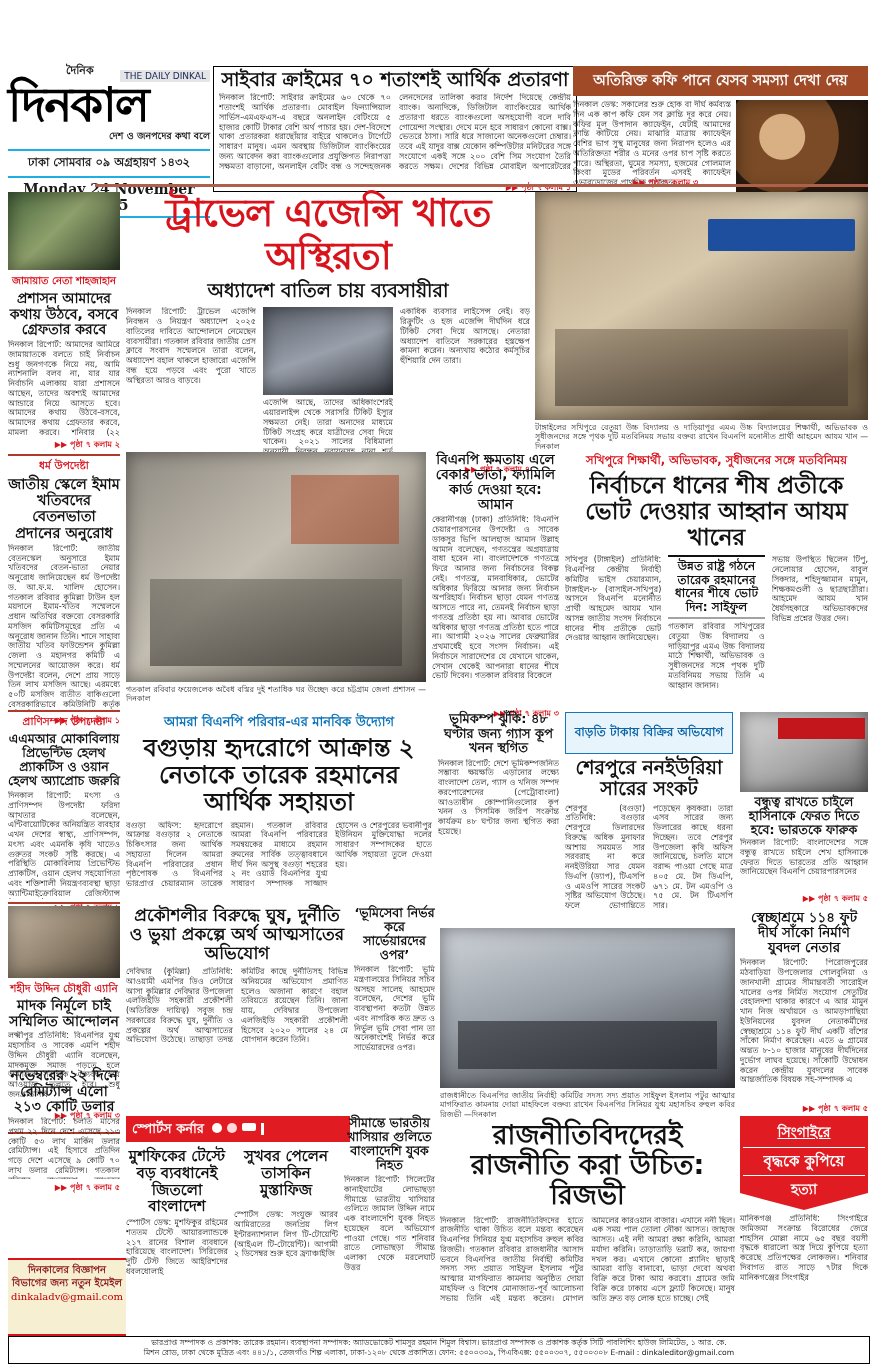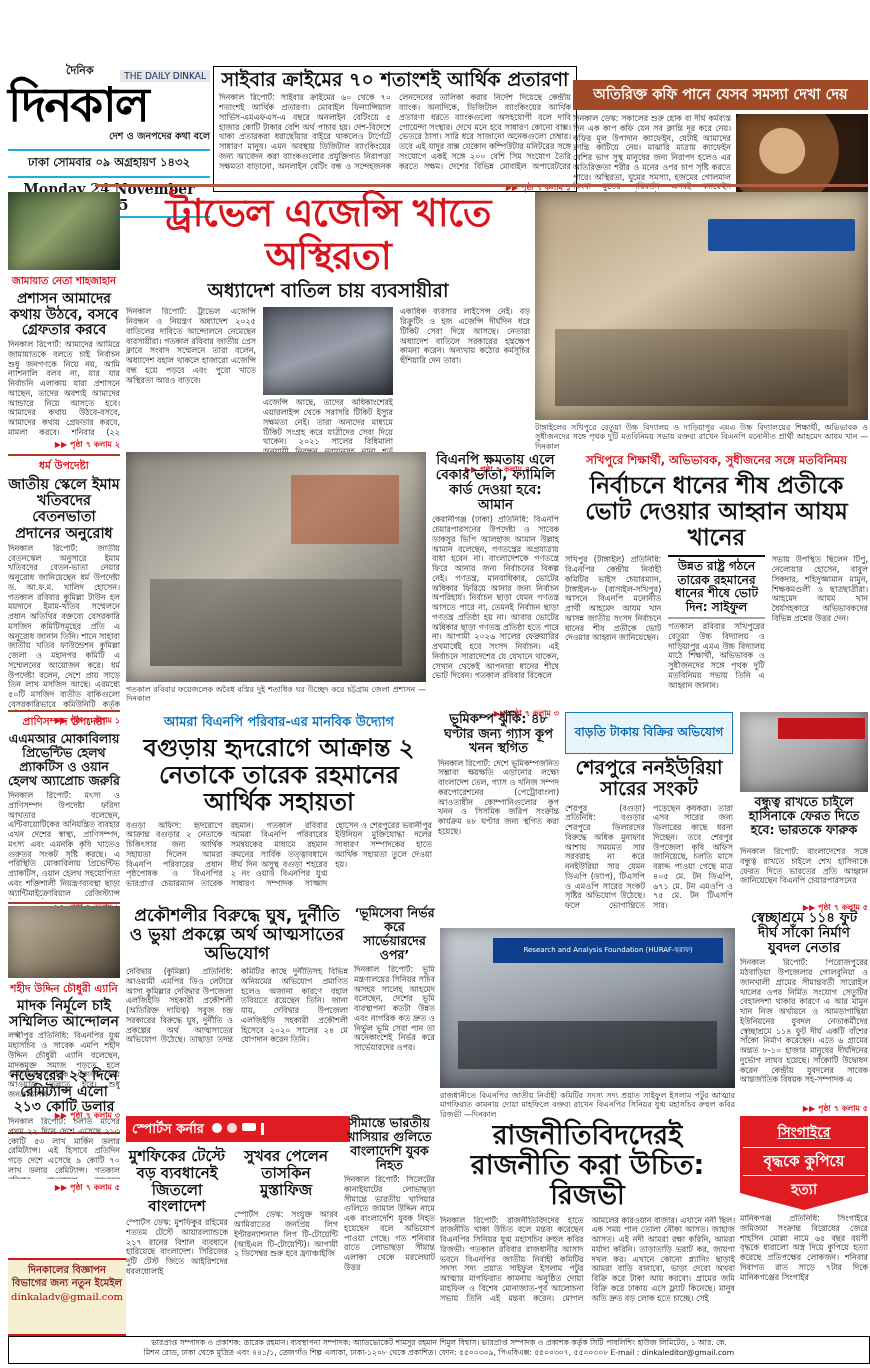--- a/index.html
+++ b/index.html
@@ -41,21 +41,21 @@
     <div class="tc" style="font-family:'DejaVu Serif','Liberation Serif',serif;font-size:14px;font-weight:bold;padding:3px 0;">Monday 24 November 2025</div>
     <div class="cyan-line"></div>
   </div>
 
   <div class="abs boxed" style="left:213px;top:66px;width:352px;height:120px;padding:2px 5px;">
     <div class="hl tc" style="font-size:19px;">সাইবার ক্রাইমের ৭০ শতাংশই আর্থিক প্রতারণা</div>
     <div class="cols2 body-sm" style="margin-top:3px;height:86px;overflow:hidden;">দিনকাল রিপোর্ট: সাইবার ক্রাইমের ৬০ থেকে ৭০ শতাংশই আর্থিক প্রতারণা। মোবাইল ফিন্যান্সিয়াল সার্ভিস-এমএফএস-এ বছরে অনলাইন বেটিংয়ে ৫ হাজার কোটি টাকার বেশি অর্থ পাচার হয়। দেশ-বিদেশে থাকা প্রতারকরা ধরাছোঁয়ার বাইরে থাকলেও টার্গেটে সাধারণ মানুষ। এমন অবস্থায় ডিজিটাল ব্যাংকিংয়ের জন্য আবেদন করা ব্যাংকগুলোর প্রযুক্তিগত নিরাপত্তা সক্ষমতা বাড়ানো, অনলাইন বেটিং বন্ধ ও সন্দেহজনক লেনদেনের তালিকা করার নির্দেশ দিয়েছে কেন্দ্রীয় ব্যাংক। অন্যদিকে, ডিজিটাল ব্যাংকিংয়ের আর্থিক প্রতারণা ধরতে ব্যাংকগুলো অসহযোগী বলে দাবি গোয়েন্দা সংস্থার। দেখে মনে হবে সাধারণ কোনো বাক্স। ভেতরে ঠাসা। সারি ধরে সাজানো অনেকগুলো চেম্বার। তবে এই যাদুর বাক্স যেকোন কম্পিউটার মনিটরের সঙ্গে সংযোগে একই সঙ্গে ২০০ বেশি সিম সংযোগ তৈরি করতে সক্ষম। দেশের বিভিন্ন মোবাইল অপারেটরের এসব সিম মিডলম্যানের মতো ব্যবহার করা হয় মিশর থেকে। আর্থিক আদান প্রদানের শেষ গন্তব্য বেশিরভাগ চীন। ইন্টারনেট ব্যাংকিং যেন এক ফাঁদ।</div>
     <div class="jump"><span>▶▶</span> <span>পৃষ্ঠা ৭ কলাম ১</span></div>
   </div>
 
-  <div class="abs" style="left:573px;top:80px;width:295px;height:120px;">
+  <div class="abs" style="left:573px;top:66px;width:295px;height:120px;">
     <div class="banner-brown tc" style="font-size:14.5px;padding:3px 0;">অতিরিক্ত কফি পানে যেসব সমস্যা দেখা দেয়</div>
     <div style="display:flex;gap:5px;margin-top:4px;">
       <div class="body-sm" style="width:158px;height:92px;overflow:hidden;">দিনকাল ডেস্ক: সকালের শুরু হোক বা দীর্ঘ কর্মব্যস্ত দিন এক কাপ কফি যেন সব ক্লান্তি দূর করে নেয়। কফির মূল উপাদান ক্যাফেইন, যেটাই আমাদের ক্লান্তি কাটিয়ে নেয়। মাঝারি মাত্রায় ক্যাফেইন বেশির ভাগ সুস্থ মানুষের জন্য নিরাপদ হলেও এর অতিরিক্ততা শরীর ও মনের ওপর চাপ সৃষ্টি করতে পারে। অস্থিরতা, ঘুমের সমস্যা, হজমের গোলমাল কিংবা মুডের পরিবর্তন এসবই ক্যাফেইন ওভারডোজের প্রাথমিক সংকেত।</div>
       <div class="photo" style="width:132px;height:92px;background:radial-gradient(circle at 35% 40%,#d9b084 0 22%,#7a4b26 23% 55%,#2c1c10 56%);"></div>
     </div>
     <div class="jump" style="position:absolute;left:60px;top:108px;"><span>▶▶</span> <span>পৃষ্ঠা ৭ কলাম ৩</span></div>
   </div>
 
   <div class="abs" style="left:95px;top:184px;width:773px;height:3px;background:#b0604a;"></div>
 
@@ -149,21 +149,21 @@
     <div class="tc" style="border:1px solid #1578be;background:#e8f4fb;color:#0b64a8;font-weight:bold;font-size:12px;padding:10px 0;">বাড়তি টাকায় বিক্রির অভিযোগ</div>
     <div class="hl tc" style="font-size:19px;margin-top:3px;">শেরপুরে ননইউরিয়া সারের সংকট</div>
     <div class="cols2 body-sm" style="margin-top:4px;height:108px;overflow:hidden;">শেরপুর (বগুড়া) প্রতিনিধি: বগুড়ার শেরপুরে ডিলারদের বিরুদ্ধে অধিক মুনাফার আশায় সময়মত সার সরবরাহ না করে ননইউরিয়া সার যেমন ডিএপি (ড্যাপ), টিএসপি ও এমওপি সারের সংকট সৃষ্টির অভিযোগ উঠেছে। ফলে ভোগান্তিতে পড়েছেন কৃষকরা। তারা এসব সারের জন্য ডিলারের কাছে ধরনা দিচ্ছেন। তবে শেরপুর উপজেলা কৃষি অফিস জানিয়েছে, চলতি মাসে বরাদ্দ পাওয়া গেছে মাত্র ৪০৫ মে. টন ডিএপি, ৬৭১ মে. টন এমওপি ও ৭৫ মে. টন টিএসপি সার।</div>
   </div>
 
   <div class="abs" style="left:740px;top:712px;width:128px;height:192px;">
     <div class="photo" style="position:relative;width:128px;height:80px;background:linear-gradient(150deg,#d9d9d9,#a8a8a8 55%,#6d6d6d);">
       <div style="position:absolute;left:30%;top:8%;width:68%;height:26%;background:#c3161c;"></div>
     </div>
     <div class="hl tc" style="font-size:12.5px;margin-top:3px;">বন্ধুত্ব রাখতে চাইলে হাসিনাকে ফেরত দিতে হবে: ভারতকে ফারুক</div>
-    <div class="body-sm" style="margin-top:10px;height:52px;overflow:hidden;">দিনকাল রিপোর্ট: বাংলাদেশের সঙ্গে বন্ধুত্ব রাখতে চাইলে শেখ হাসিনাকে ফেরত দিতে ভারতের প্রতি আহ্বান জানিয়েছেন বিএনপি চেয়ারপারসনের</div>
+    <div class="body-sm" style="margin-top:1px;height:52px;overflow:hidden;">দিনকাল রিপোর্ট: বাংলাদেশের সঙ্গে বন্ধুত্ব রাখতে চাইলে শেখ হাসিনাকে ফেরত দিতে ভারতের প্রতি আহ্বান জানিয়েছেন বিএনপি চেয়ারপারসনের</div>
     <div class="jump"><span>▶▶</span> <span>পৃষ্ঠা ৭ কলাম ৫</span></div>
   </div>
 
   <div class="abs sep" style="left:8px;top:902px;width:112px;"></div>
   <div class="abs" style="left:8px;top:906px;width:112px;height:224px;">
     <div class="photo" style="width:112px;height:72px;background:linear-gradient(140deg,#c7b9a6,#8c7e69 55%,#4f463a);"></div>
     <div class="kick red tc" style="font-size:10.5px;margin-top:3px;">শহীদ উদ্দিন চৌধুরী এ্যানি</div>
     <div class="hl tc" style="font-size:14px;">মাদক নির্মূলে চাই সম্মিলিত আন্দোলন</div>
     <div class="body-sm" style="margin-top:2px;height:76px;overflow:hidden;">লক্ষ্মীপুর প্রতিনিধি: বিএনপির যুগ্ম মহাসচিব ও সাবেক এমপি শহীদ উদ্দিন চৌধুরী এ্যানি বলেছেন, মাদকমুক্ত সমাজ গড়তে হলে আমাদের সবাইকে ঐক্যবদ্ধ হয়ে আওয়াজ তুলতে হবে। শুধু জনপ্রতিনিধি</div>
     <div class="jump"><span>▶▶</span> <span>পৃষ্ঠা ৭ কলাম ৩</span></div>
@@ -174,21 +174,20 @@
     <div class="cols2 body-sm" style="margin-top:4px;height:142px;overflow:hidden;">দেবিদ্বার (কুমিল্লা) প্রতিনিধি: আওয়ামী এমপির ডিও লেটারে আসা কুমিল্লার দেবিদ্বার উপজেলা এলজিইডি সহকারী প্রকৌশলী (অতিরিক্ত দায়িত্ব) সবুজ চন্দ্র সরকারের বিরুদ্ধে ঘুষ, দুর্নীতি ও প্রকল্পের অর্থ আত্মসাতের অভিযোগ উঠেছে। তাছাড়া তদন্ত কমিটির কাছে দুর্নীতিসহ বিভিন্ন অনিয়মের অভিযোগ প্রমাণিত হলেও অজানা কারণে বহাল তবিয়তে রয়েছেন তিনি। জানা যায়, দেবিদ্বার উপজেলা এলজিইডি সহকারী প্রকৌশলী হিসেবে ২০২০ সালের ২৪ মে যোগদান করেন তিনি।</div>
   </div>
 
   <div class="abs" style="left:354px;top:906px;width:81px;height:204px;">
     <div class="hl tc" style="font-size:12.5px;">‘ভূমিসেবা নির্ভর করে সার্ভেয়ারদের ওপর’</div>
     <div class="body-sm" style="margin-top:3px;height:136px;overflow:hidden;">দিনকাল রিপোর্ট: ভূমি মন্ত্রণালয়ের সিনিয়র সচিব অসহয সালেহ আহমেদ বলেছেন, দেশের ভূমি ব্যবস্থাপনা কতটা উন্নত এবং নাগরিক কত দ্রুত ও নির্ভুল ভূমি সেবা পান তা অনেকাংশেই নির্ভর করে সার্ভেয়ারদের ওপর।</div>
   </div>
 
   <div class="abs" style="left:440px;top:928px;width:295px;height:186px;">
     <div class="photo" style="position:relative;width:295px;height:160px;background:linear-gradient(165deg,#cfd4da,#9aa0a8 45%,#3a3d44);">
-      <div style="position:absolute;left:18%;top:6%;width:78%;height:16%;background:#0e3f8c;color:#fff;font-size:7px;line-height:1.1;display:flex;align-items:center;justify-content:center;overflow:hidden;">Research and Analysis Foundation (HURAF-হুরাফ)</div>
       <div style="position:absolute;left:6%;top:58%;width:88%;height:30%;background:#22242a;opacity:.6;"></div>
     </div>
     <div class="caption" style="margin-top:3px;">রাজধানীতে বিএনপির জাতীয় নির্বাহী কমিটির সদস্য সদ্য প্রয়াত সাইফুল ইসলাম পটুর আত্মার মাগফিরাত কামনায় দোয়া মাহফিলে বক্তব্য রাখেন বিএনপির সিনিয়র যুগ্ম মহাসচিব রুহুল কবির রিজভী —দিনকাল</div>
   </div>
 
   <div class="abs" style="left:740px;top:910px;width:128px;height:200px;">
     <div class="hl tc" style="font-size:13.5px;">স্বেচ্ছাশ্রমে ১১৪ ফুট দীর্ঘ সাঁকো নির্মাণ যুবদল নেতার</div>
     <div class="body-sm" style="margin-top:3px;height:142px;overflow:hidden;">দিনকাল রিপোর্ট: পিরোজপুরের মঠবাড়িয়া উপজেলার গোলবুনিয়া ও জানখালী গ্রামের সীমান্তবর্তী সারোইল খালের ওপর নির্মিত সংযোগ সেতুটির বেহালদশা থাকার কারণে এ আর মামুন খান নিজ অর্থায়নে ও আমড়াগাছিয়া ইউনিয়নের যুবদল নেতাকর্মীদের স্বেচ্ছাশ্রমে ১১৪ ফুট দীর্ঘ একটি বাঁশের সাঁকো নির্মাণ করেছেন। এতে ৬ গ্রামের অন্তত ৮-১০ হাজার মানুষের দীর্ঘদিনের দুর্ভোগ লাঘব হয়েছে। সাঁকোটি উদ্বোধন করেন কেন্দ্রীয় যুবদলের সাবেক আন্তর্জাতিক বিষয়ক সহ-সম্পাদক এ</div>
     <div class="jump"><span>▶▶</span> <span>পৃষ্ঠা ৭ কলাম ৫</span></div>
   </div>

